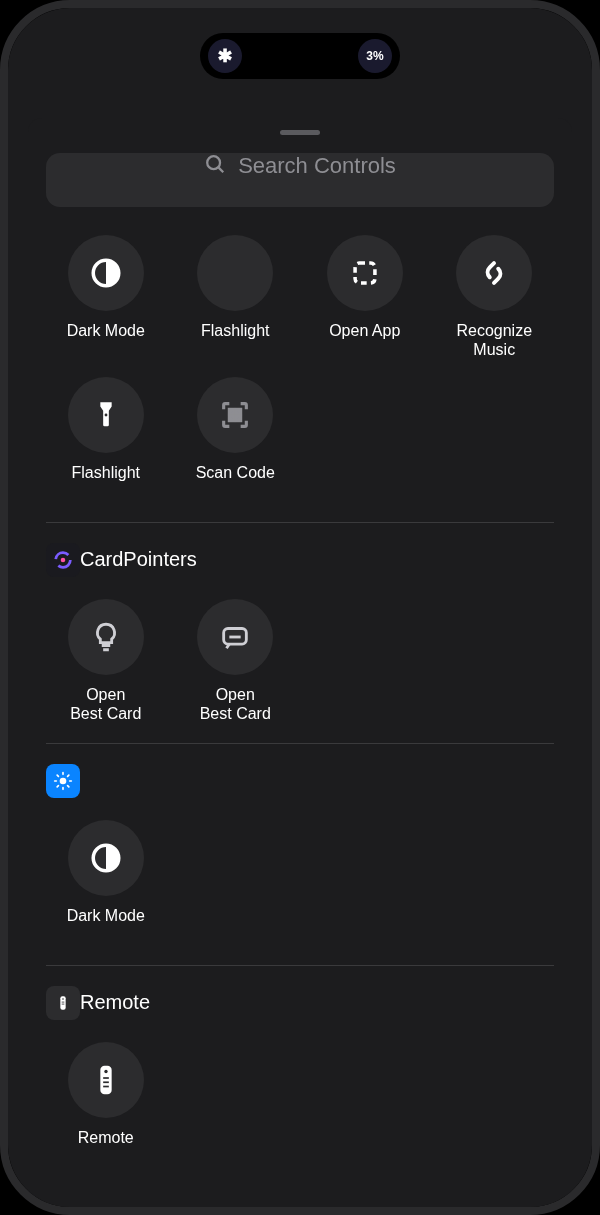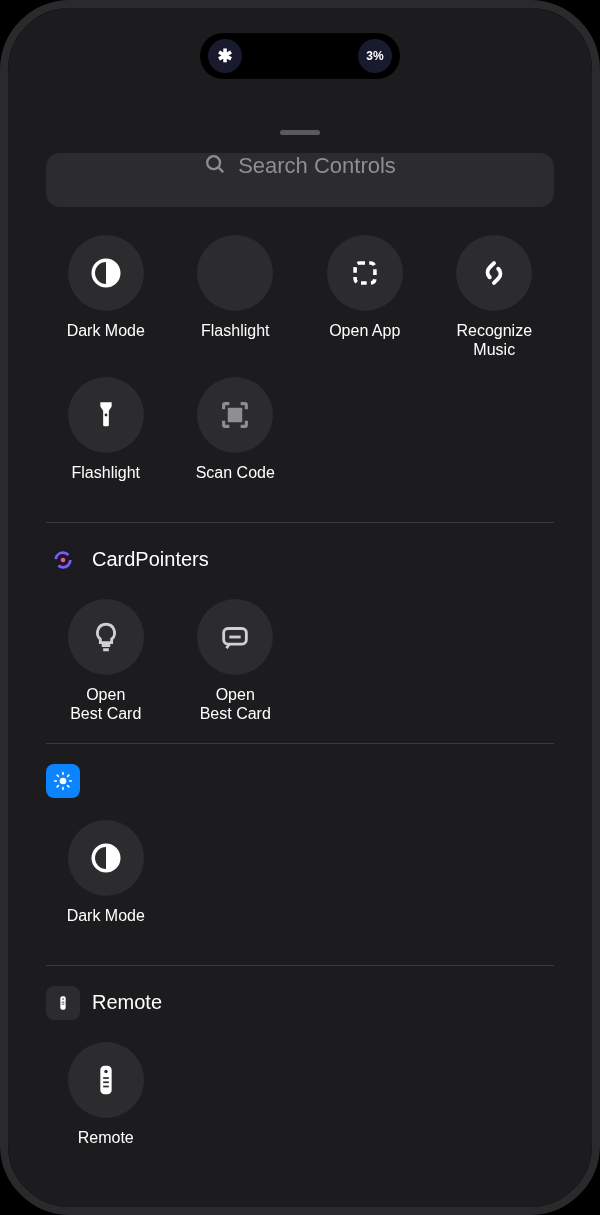--- a/index.html
+++ b/index.html
@@ -100,21 +100,21 @@
     color: #fff; font-size: 16px; text-align: center; line-height: 1.2;
     min-height: 2.4em;
     white-space: pre-line;
   }
 
   .divider {
     height: 1px; background: #3a3a3c; margin: 20px 0;
   }
 
   .section-header {
-    display: flex; align-items: center; gap: 12px; margin-bottom: 22px; text-align: right;
+    display: flex; align-items: center; margin-bottom: 22px; text-align: right;
   }
   .section-header .app-icon {
     width: 34px; height: 34px; border-radius: 8px;
     display: flex; align-items: center; justify-content: center;
   }
   .section-header .title { color: #fff; font-size: 20px; font-weight: 500; }
 
   .grid-3 { grid-template-columns: repeat(4, 1fr); }
   .grid-3 .control:nth-child(n) {} 
 

